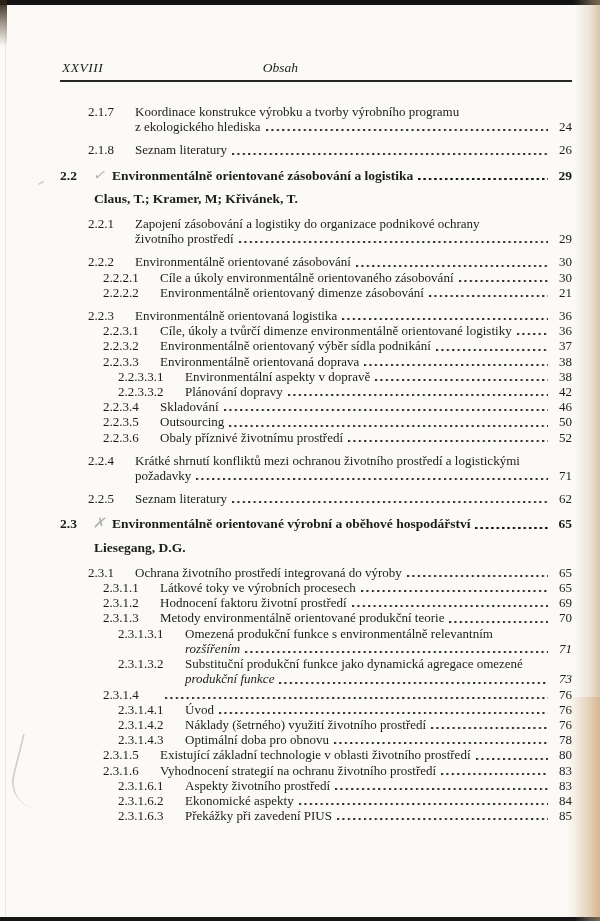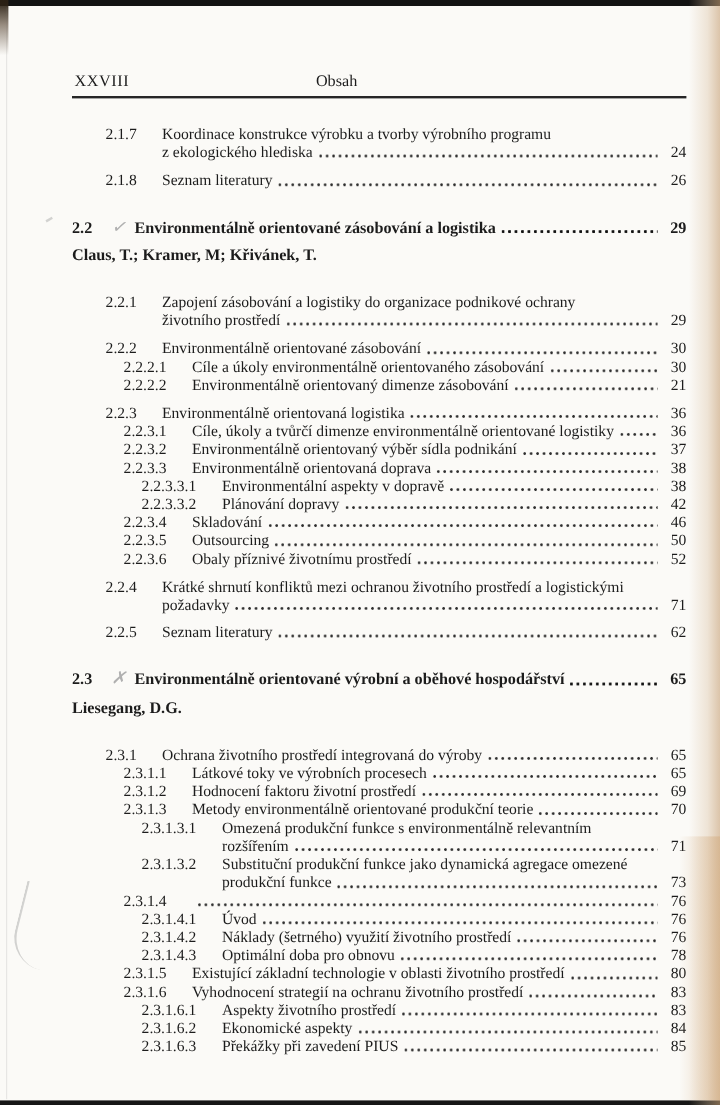--- a/index.html
+++ b/index.html
@@ -16,21 +16,21 @@
   .right-shade{position:absolute;top:0;right:0;bottom:0;width:26px;
     background:linear-gradient(to right,rgba(214,186,152,0) 0%,rgba(214,186,152,.35) 60%,rgba(198,160,118,.6) 100%);}
   .right-shade-bottom{position:absolute;right:0;bottom:4px;width:34px;height:220px;
     background:linear-gradient(to right,rgba(214,180,140,0) 0%,rgba(210,170,125,.5) 100%);}
   .left-edge-line{position:absolute;left:5px;top:6px;bottom:5px;width:1px;background:rgba(110,110,110,.14);}
   .pencil-slash{position:absolute;left:14px;top:736px;width:26px;height:70px;
     border-left:2px solid rgba(145,145,145,.38);border-radius:0 0 0 46px;transform:rotate(14deg);}
   .pencil-dot{position:absolute;left:38px;top:182px;width:6px;height:2px;background:rgba(150,150,150,.4);transform:rotate(-30deg);}
 
   
-  .header{position:absolute;left:60px;right:28px;top:60px;height:18px;font-size:13.5px;}
+  .header{position:absolute;left:60px;right:28px;top:60px;height:18px;font-size:13.5px;font-style:italic;}
   .folio{position:absolute;left:2px;top:0;letter-spacing:.5px;}
   .running-title{position:absolute;left:0;right:71px;top:0;text-align:center;}
   .rule{position:absolute;left:60px;right:28px;top:80px;border-top:2px solid #262626;}
 
   
   .toc{position:absolute;left:60px;right:28px;top:104px;font-size:13px;}
   .row{line-height:15.2px;}
   .line{display:flex;align-items:baseline;}
   .b{font-weight:bold;}
   .num{flex:0 0 auto;}
@@ -38,31 +38,31 @@
   .pg{flex:0 0 auto;min-width:20px;text-align:right;padding-left:2px;}
   .dots{flex:1 1 auto;align-self:flex-end;height:4px;margin:0 2px 2px 5px;
     background-image:radial-gradient(circle at 1.2px 2px,#2e2e2e .9px,rgba(0,0,0,0) 1.3px);
     background-size:5.4px 4px;background-repeat:repeat-x;background-position:0 100%;min-width:12px;}
   .dots-b{background-image:radial-gradient(circle at 1.2px 2px,#111 1.05px,rgba(0,0,0,0) 1.45px);}
 
   .lv1 .num{margin-left:28px;width:47px;}
   .lv2 .num{margin-left:43px;width:57px;}
   .lv3 .num{margin-left:58px;width:67px;}
   .lv1 .cont{padding-left:75px;}
-  .lv3 .cont{padding-left:125px;}
+  .lv3 .cont{padding-left:125px;font-style:italic;}
 
   .chapter{font-size:13.5px;}
   .chapter .num{width:28px;}
   .mark{flex:0 0 auto;display:inline-block;color:#b0b0b0;font-size:15px;width:24px;text-align:center;
     transform:rotate(6deg) skewX(-8deg);font-family:"DejaVu Sans",sans-serif;}
   .authors{font-size:13.5px;}
 
-  .sp-sm{margin-top:8px;}
+  .sp-sm{margin-top:8px;margin-left:34px;}
   .sp-md{margin-top:8px;}
-  .sp-lg{margin-top:24px;}
+  .sp-lg{margin-top:10px;}
 </style>
 </head>
 <body>
 
 <div class="scan">
   <div class="header">
     <span class="folio">XXVIII</span>
     <span class="running-title">Obsah</span>
   </div>
   <div class="rule"></div>

